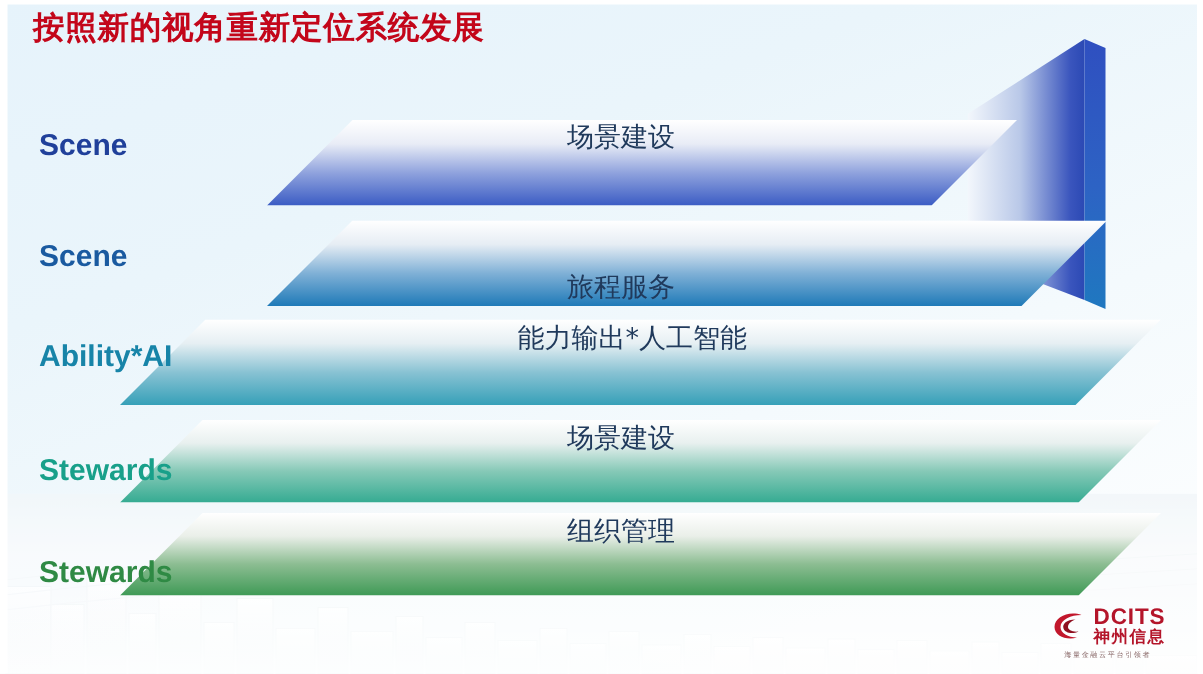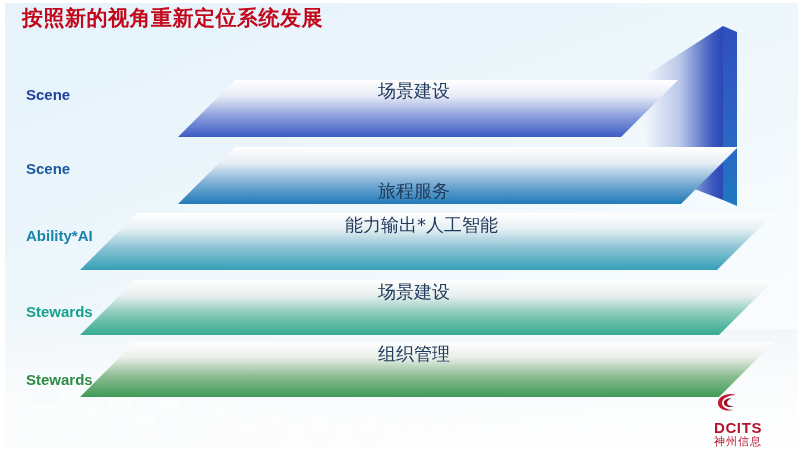--- a/index.html
+++ b/index.html
@@ -63,21 +63,21 @@
 
   
   .layer {
     position: absolute;
     z-index: 6;
   }
   .layer svg { display: block; }
 
   .layer-label {
     position: absolute;
-    font-size: 15px;
+    font-size: 20px;
     font-weight: bold;
     white-space: nowrap;
     z-index: 20;
   }
   .layer-text {
     position: absolute;
     font-size: 18px;
     color: #203a5c;
     white-space: nowrap;
     z-index: 20;
@@ -92,31 +92,30 @@
     width: 112px;
     height: 42px;
     z-index: 35;
     display: flex;
     flex-direction: column;
     align-items: center;
     justify-content: center;
   }
   .logo-main {
     display: flex;
-    align-items: flex-start;
+    align-items: flex-end;
     gap: 4px;
-    flex-direction: column;
   }
   .logo-swoosh { width: 26px; height: 26px; }
   .logo-words { display: flex; flex-direction: column; line-height: 1; }
   .logo-en {
     font-size: 15px; font-weight: bold; color: #b4152a; letter-spacing: 0.6px;
   }
   .logo-cn {
-    font-size: 11px; font-weight: normal; color: #b4152a; letter-spacing: 1px; margin-top: 1px;
+    font-size: 11px; font-weight: bold; color: #b4152a; letter-spacing: 1px; margin-top: 1px;
   }
   .logo-tag {
     font-size: 5px;
     color: #8a6a6a;
     letter-spacing: 1.1px;
     margin-top: 2px;
     transform: scale(0.95);
   }
 </style>
 </head>

